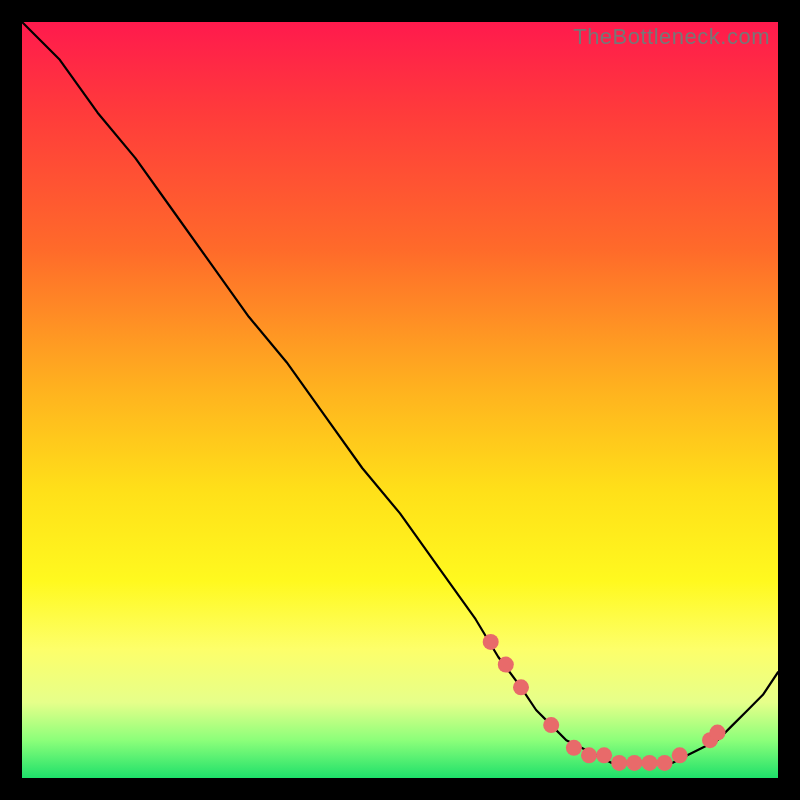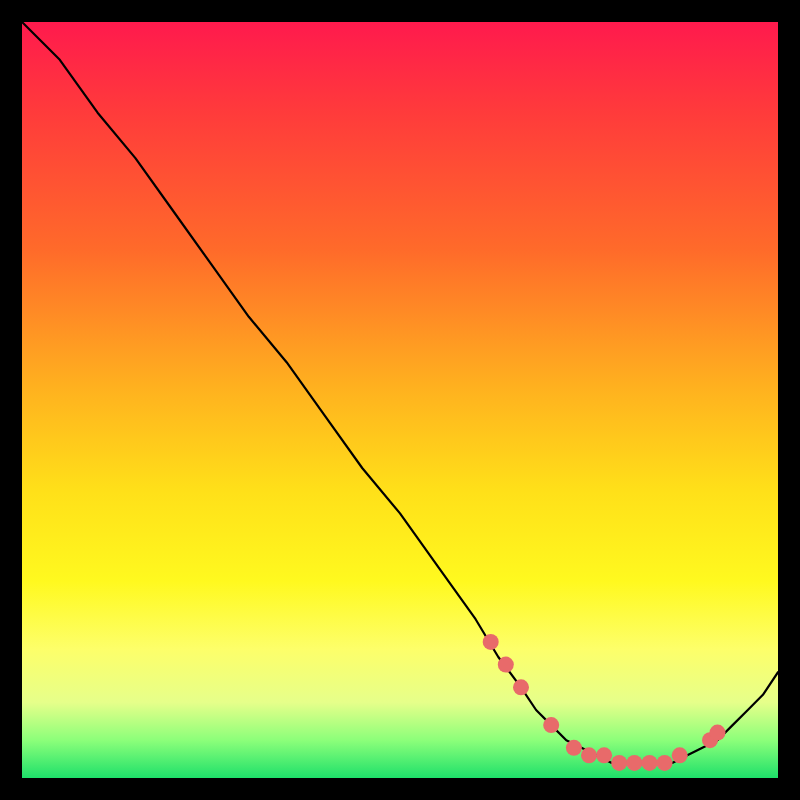--- a/index.html
+++ b/index.html
@@ -65,20 +65,21 @@
     stroke: none;
   }
 </style>
 </head>
 <body>
 
 <div class="frame">
 
   <div class="plot">
 
+    <div class="watermark">TheBottleneck.com</div>
 
     <svg class="curve" viewBox="0 0 756 756" preserveAspectRatio="none">
       <path id="curve-path" class="line" d="M0.0 0.0 L37.8 37.8 L75.6 90.7 L113.4 136.1 L151.2 189.0 L189.0 241.9 L226.8 294.8 L264.6 340.2 L302.4 393.1 L340.2 446.0 L378.0 491.4 L415.8 544.3 L453.6 597.2 L476.3 635.0 L499.0 665.3 L514.1 688.0 L529.2 703.1 L544.3 718.2 L559.4 725.8 L574.6 733.3 L589.7 740.9 L604.8 740.9 L619.9 740.9 L635.0 740.9 L650.2 740.9 L665.3 733.3 L680.4 725.8 L695.5 718.2 L710.6 703.1 L725.8 688.0 L740.9 672.8 L756.0 650.2 "></path>
       <g id="dots">
           <circle cx="468.7" cy="619.9" r="8" class="dot"></circle>
           <circle cx="483.8" cy="642.6" r="8" class="dot"></circle>
           <circle cx="499.0" cy="665.3" r="8" class="dot"></circle>
           <circle cx="529.2" cy="703.1" r="8" class="dot"></circle>
           <circle cx="551.9" cy="725.8" r="8" class="dot"></circle>
           <circle cx="567.0" cy="733.3" r="8" class="dot"></circle>

